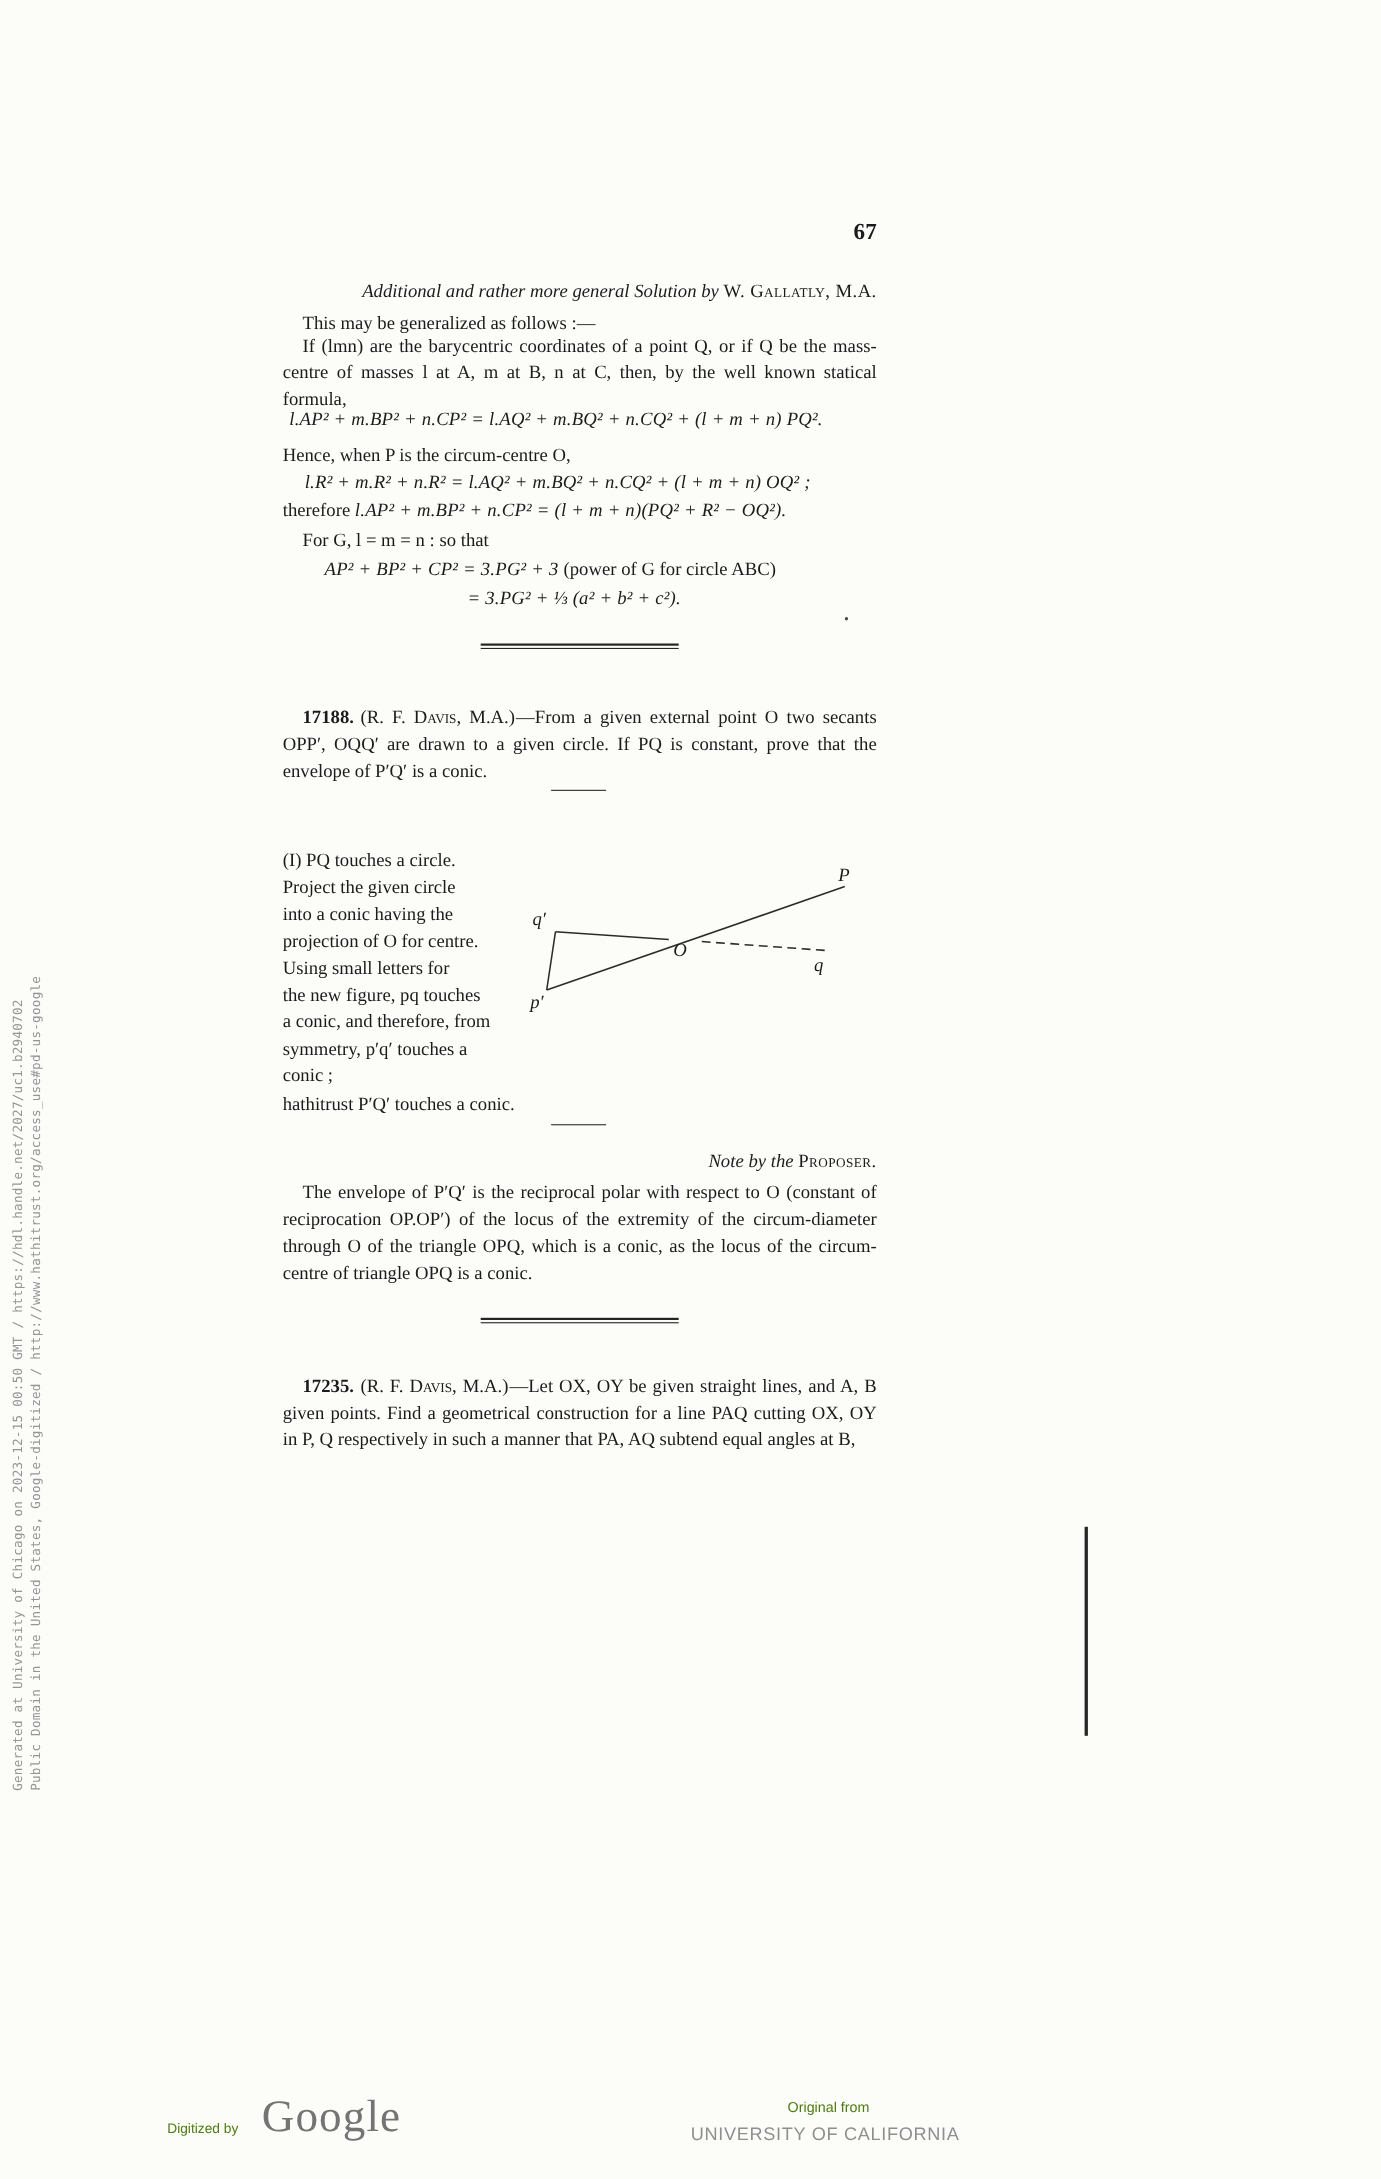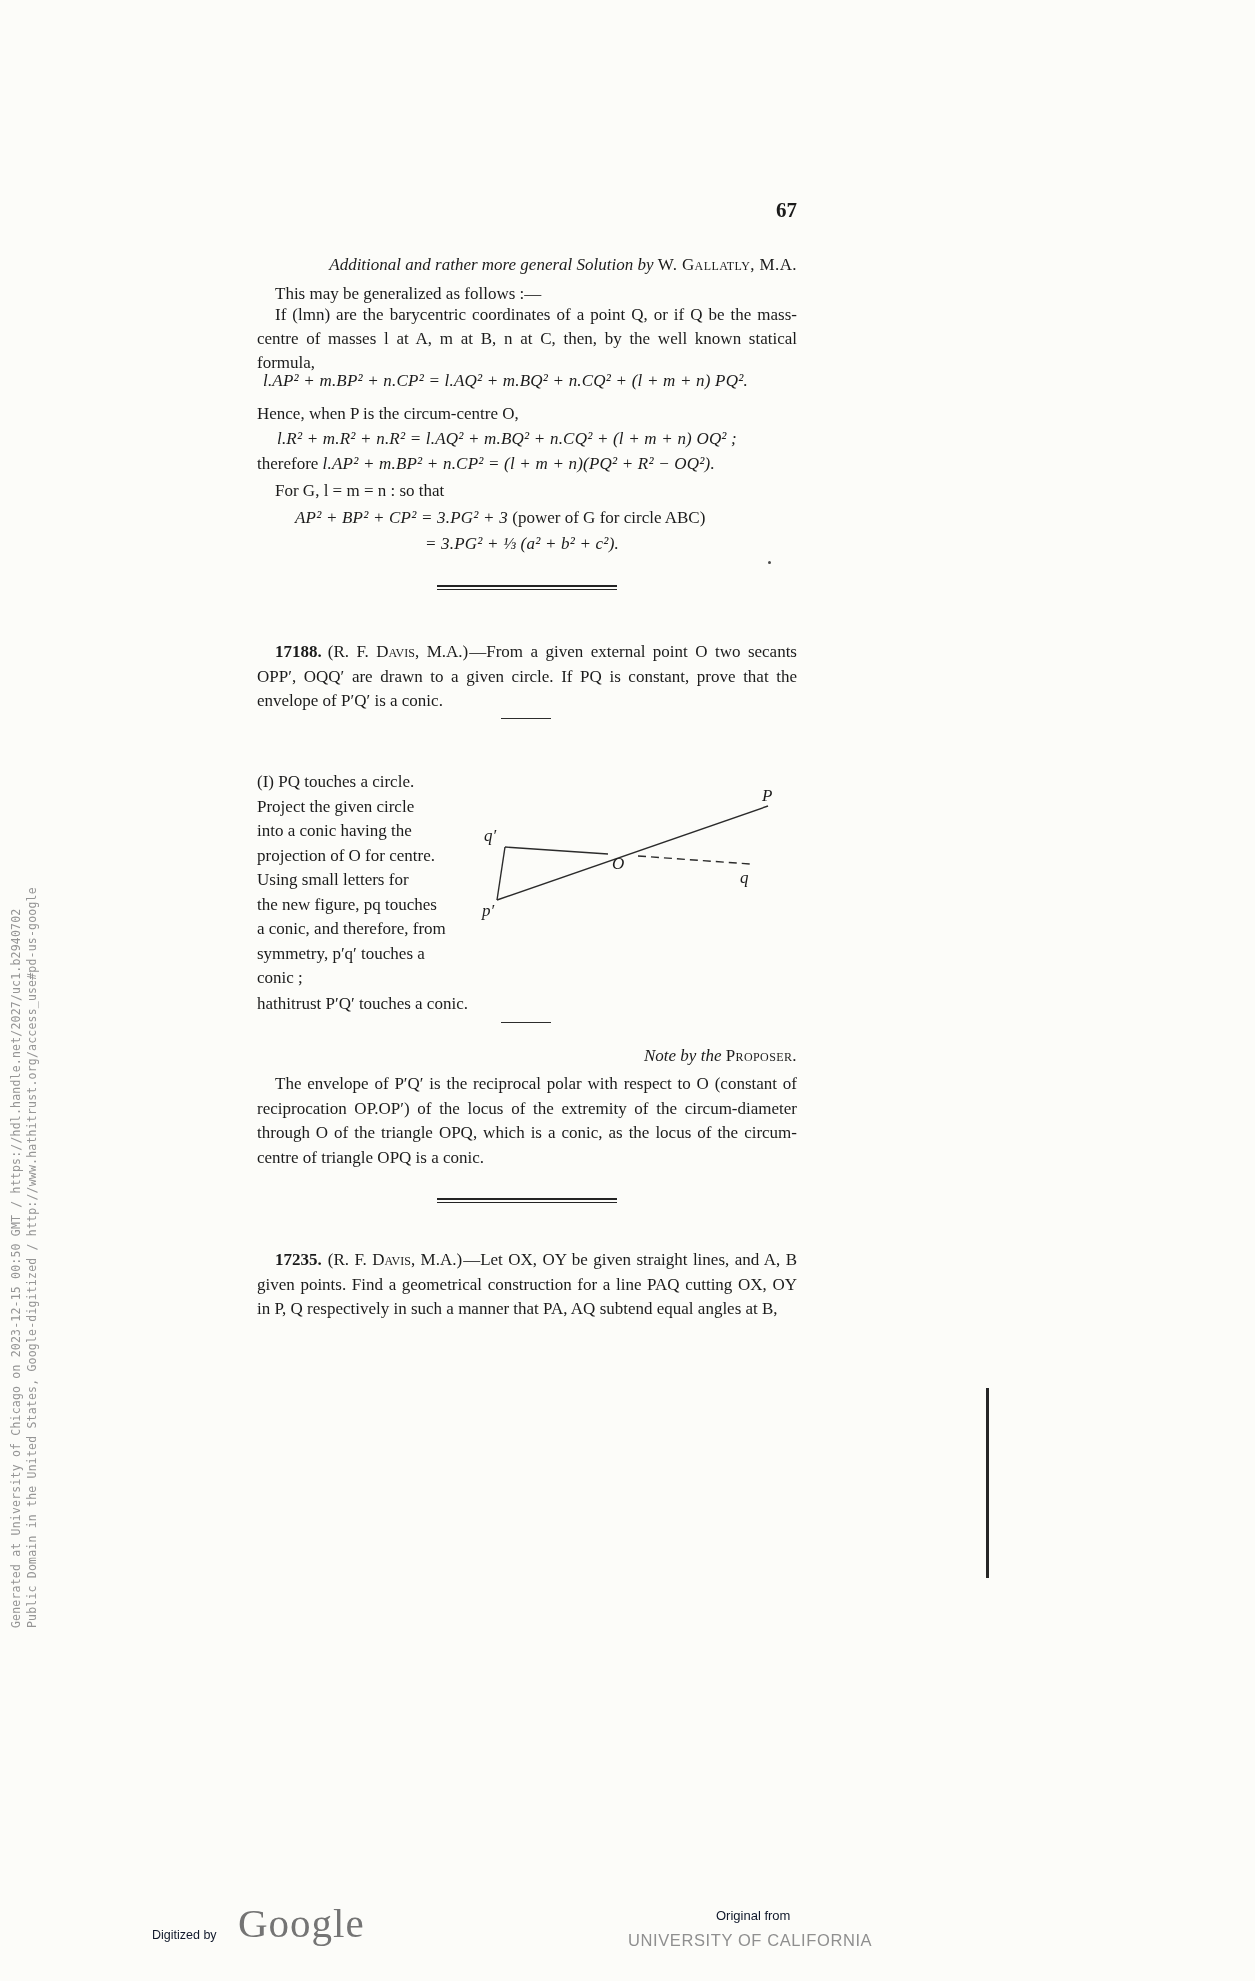--- a/index.html
+++ b/index.html
@@ -29,21 +29,21 @@
   .figure { position:absolute; left:478px; top:785px; }
   .fl { stroke:#2b2b2b; stroke-width:1.4; fill:none; }
   .dash { stroke-dasharray:8 5; }
   .flabel { font-family:"Liberation Serif","DejaVu Serif",serif;
     font-style:italic; font-size:17px; fill:#1b1b1b; }
   .marginalia { position:absolute; left:8px; top:1628px;
     transform:rotate(-90deg); transform-origin:0 0; width:860px;
     font-family:"DejaVu Sans Mono",monospace; font-size:11.5px;
     line-height:16px; color:#959595; letter-spacing:0.2px; white-space:nowrap; }
   .foot-small { position:absolute; font-family:"Liberation Sans","DejaVu Sans",sans-serif;
-    font-size:12.5px; color:#0f172a; line-height:15px; }
+    font-size:12.5px; color:#4d7c0f; line-height:15px; }
   .google-mark { position:absolute; left:228px; top:1900px;
     font-family:"Liberation Serif","DejaVu Serif",serif;
     font-size:41px; line-height:46px; color:#747474; letter-spacing:1px;margin-left:10px; }
   .institution { position:absolute; left:628px; top:1930px;
     font-family:"Liberation Sans","DejaVu Sans",sans-serif;
     font-size:16.5px; color:#8f8f8f; letter-spacing:0.6px; line-height:20px; }
   .scan-line { position:absolute; left:986px; top:1388px; width:2.5px;
     height:190px; background:#262626; }
   .ink-dot { position:absolute; left:768px; top:561px; width:3px; height:3px;
     border-radius:50%; background:#4a4a4a; }

